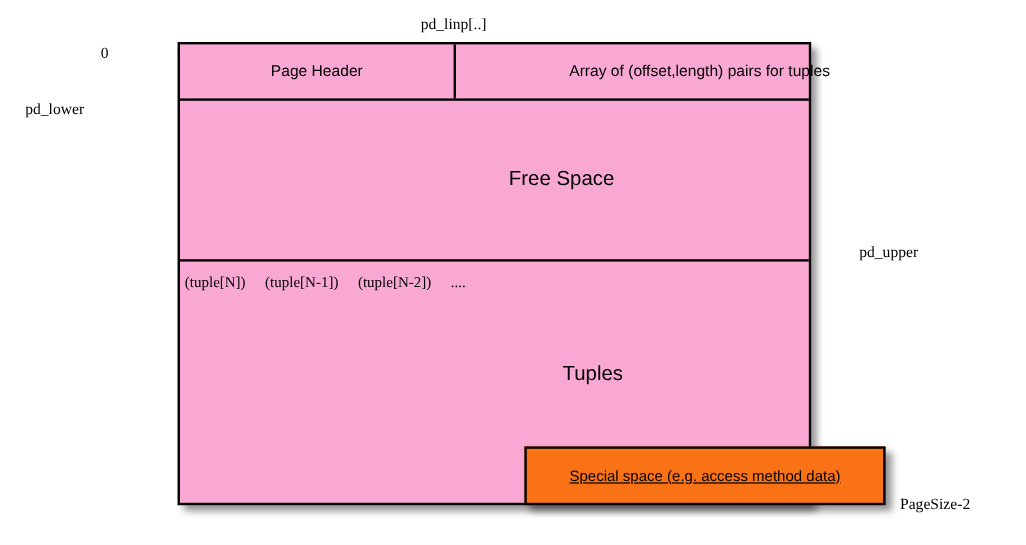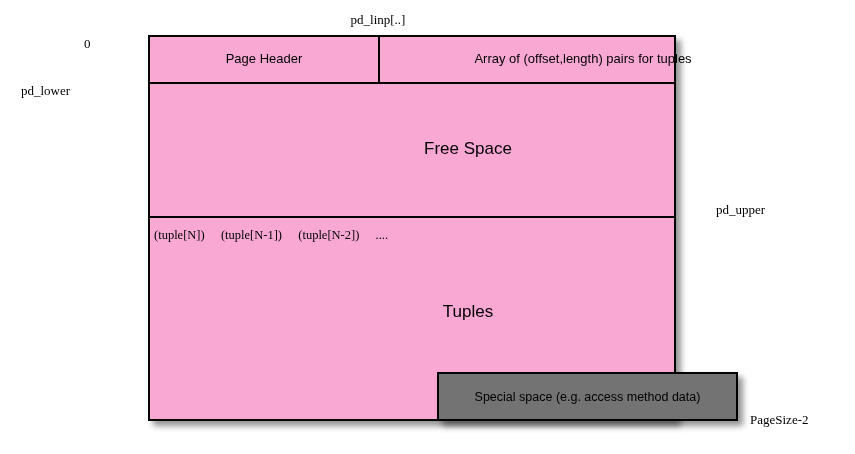--- a/index.html
+++ b/index.html
@@ -81,20 +81,21 @@
     left: 0;
     top: 103px;
     width: 636px;
     font-size: 17px;
   }
   .lbl-tuples {
     left: 0;
     top: 266px;
     width: 636px;
     font-size: 17px;
+    padding-left: 26px;
   }
 
   
   .tuple-row {
     position: absolute;
     white-space: nowrap;
     font-size: 12.5px;
     line-height: 1;
     font-family: Liberation Serif, serif;
   }
@@ -112,25 +113,26 @@
 
   
   .special-box {
     position: absolute;
     left: 437px;
     top: 372px;
     width: 301px;
     height: 49px;
     border: 2px solid #000000;
     box-sizing: border-box;
-    background: #737373;
+    background: #f97316;
     box-shadow: 5px 5px 6px rgba(0,0,0,0.42);
     display: flex;
     align-items: center;
     justify-content: center;
+    text-decoration: underline;
   }
   .special-box-label {
     font-size: 12.5px;
     white-space: nowrap;
   }
 
   
   .anno {
     position: absolute;
     white-space: nowrap;

